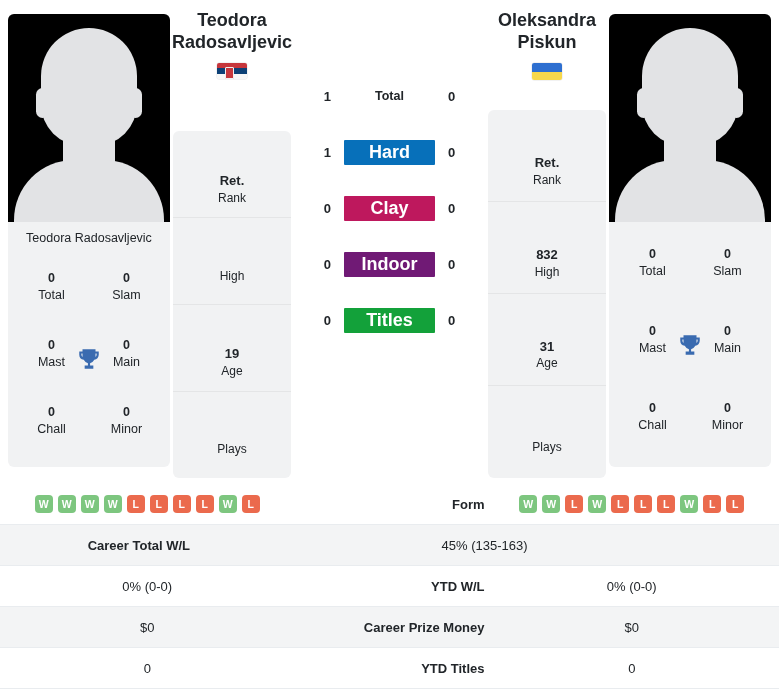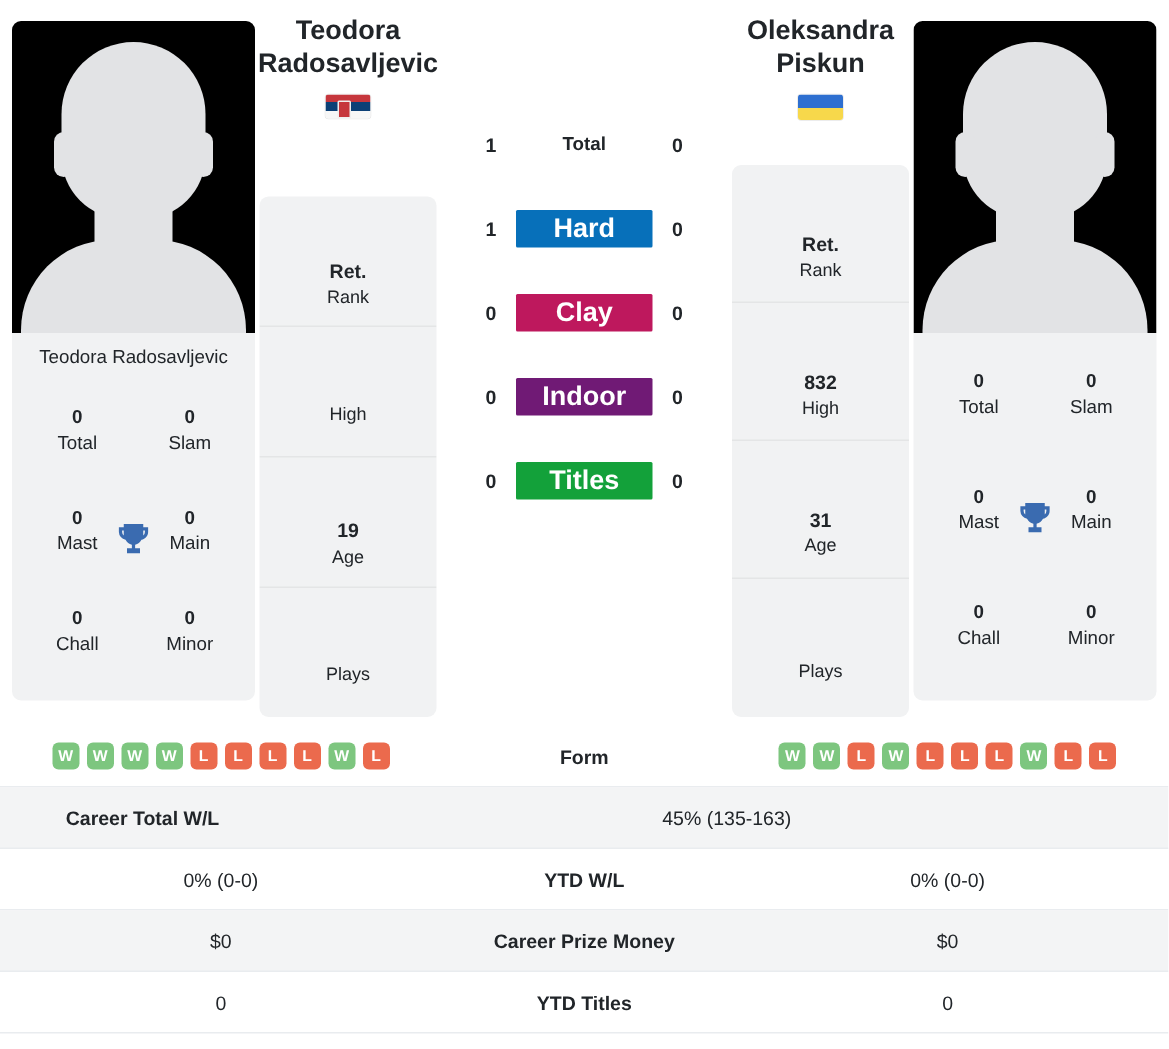--- a/index.html
+++ b/index.html
@@ -152,21 +152,21 @@
     height: 41px; width: 100%;
     border-bottom: 1px solid #e9ecef;
   }
   .srow.odd { background: #f3f4f5; }
   .srow .side {
     flex: 1; display: flex; align-items: center; justify-content: center;
     font-size: 13px; color: #212529; gap: 4px; padding: 0 10px;
   }
   .srow .mid {
     width: 190px; flex: 0 0 190px;
-    text-align: center; font-size: 13px; font-weight: bold; color: #212529;
+    text-align: right; font-size: 13px; font-weight: bold; color: #212529;
   }
   .formstrip { display: flex; gap: 5px; }
   .fbadge {
     width: 18px; height: 18px; border-radius: 4px;
     display: flex; align-items: center; justify-content: center;
     font-size: 10.5px; font-weight: bold; color: #ffffff;
   }
   .fbadge.w { background: #7DC67F; }
   .fbadge.l { background: #EB6A4D; }
 </style>

